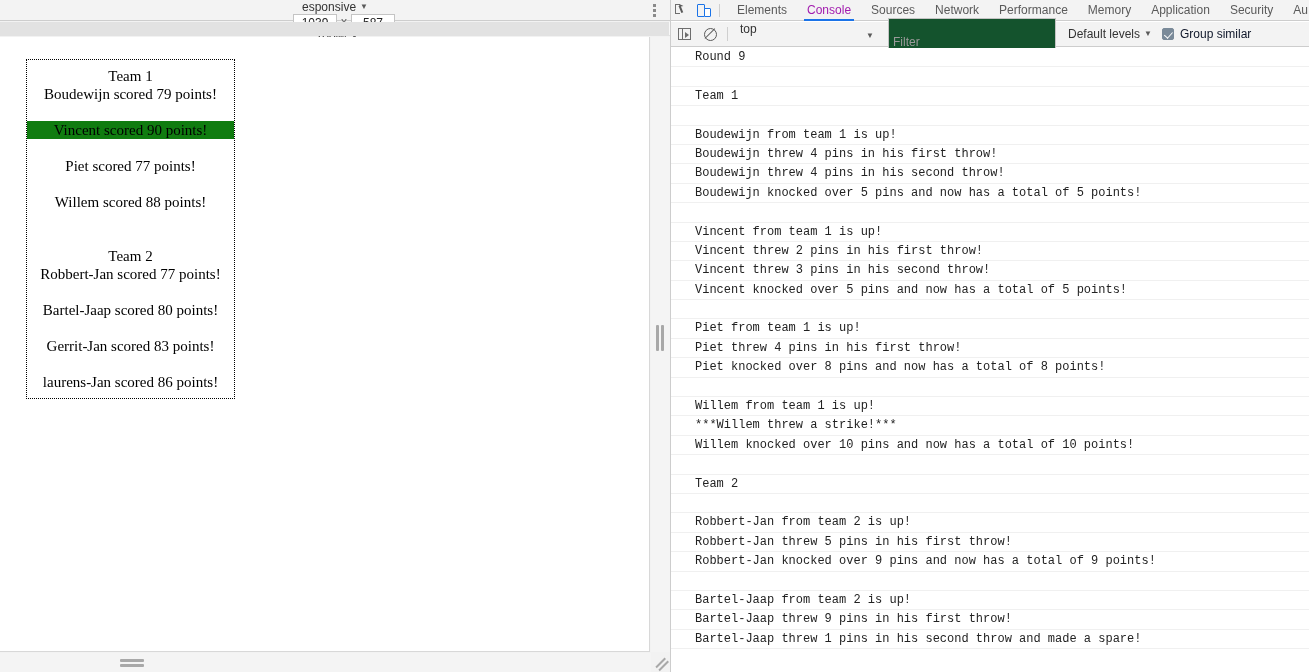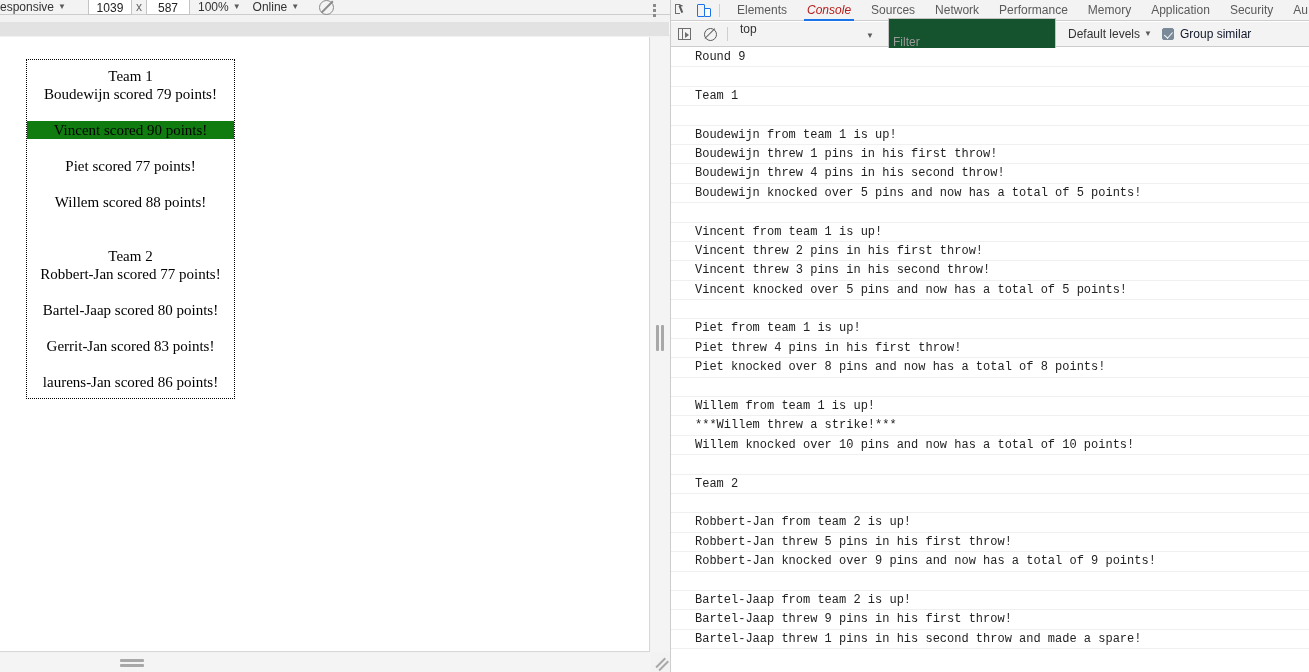--- a/index.html
+++ b/index.html
@@ -18,26 +18,27 @@
   #device-pane {
     position: absolute; left: 0; top: 0;
     width: 670px; height: 672px;
     background: #f2f2f2;
     overflow: hidden;
   }
 
   
   #device-toolbar {
     position: absolute; left: 0; top: 0;
-    width: 670px; height: 15px;
+    width: 670px; height: 21px;
     background: #f3f3f3;
     border-bottom: 1px solid #cdcdcd;
     display: flex; align-items: center;
     font-size: 12px; color: #333;
     white-space: nowrap;
+    flex-direction: column;
   }
   #device-toolbar .dt-item { display: flex; align-items: center; height: 21px; }
   .caret { font-size: 8px; margin-left: 4px; color: #5a5a5a; position: relative; top: -1px; }
   .dev-name { margin-left: 0px; padding-left: 0px; }
   .dim-input {
     width: 44px; height: 16px; line-height: 16px;
     border: 1px solid #c4c4c4; background: #fff;
     text-align: center; font-size: 12px; color: #222;
     margin: 0 4px; display: inline-block;
     font-family: "Liberation Sans", sans-serif;
@@ -207,21 +208,21 @@
   .tab-sep {
     width: 1px; height: 13px; background: #cfcfcf; margin: 0 7px 0 4px; flex: 0 0 auto;
   }
   .dt-tab {
     height: 21px; line-height: 21px;
     padding: 0 10px;
     font-size: 12px; color: #5a5a5a;
     flex: 0 0 auto;
     position: relative;
   }
-  .dt-tab.active { color: #b91c1c; font-style: italic; }
+  .dt-tab.active { color: #a21caf; }
   .dt-tab.active::after {
     content: ""; position: absolute; left: 7px; right: 7px; bottom: 0;
     height: 2px; background: #1a73e8;
   }
 
   
   #console-toolbar {
     position: absolute; left: 0; top: 22px;
     width: 639px; height: 25px;
     background: #f3f3f3;
@@ -433,21 +434,21 @@
         <span>Group similar</span>
       </div>
     </div>
 
     <div id="console-list">
         <div class="cmsg">Round 9</div>
         <div class="cmsg blank">&nbsp;</div>
         <div class="cmsg">Team 1</div>
         <div class="cmsg blank">&nbsp;</div>
         <div class="cmsg">Boudewijn from team 1 is up!</div>
-        <div class="cmsg">Boudewijn threw 1 pins in his first throw!</div>
+        <div class="cmsg">Boudewijn threw 4 pins in his first throw!</div>
         <div class="cmsg">Boudewijn threw 4 pins in his second throw!</div>
         <div class="cmsg">Boudewijn knocked over 5 pins and now has a total of 5 points!</div>
         <div class="cmsg blank">&nbsp;</div>
         <div class="cmsg">Vincent from team 1 is up!</div>
         <div class="cmsg">Vincent threw 2 pins in his first throw!</div>
         <div class="cmsg">Vincent threw 3 pins in his second throw!</div>
         <div class="cmsg">Vincent knocked over 5 pins and now has a total of 5 points!</div>
         <div class="cmsg blank">&nbsp;</div>
         <div class="cmsg">Piet from team 1 is up!</div>
         <div class="cmsg">Piet threw 4 pins in his first throw!</div>

